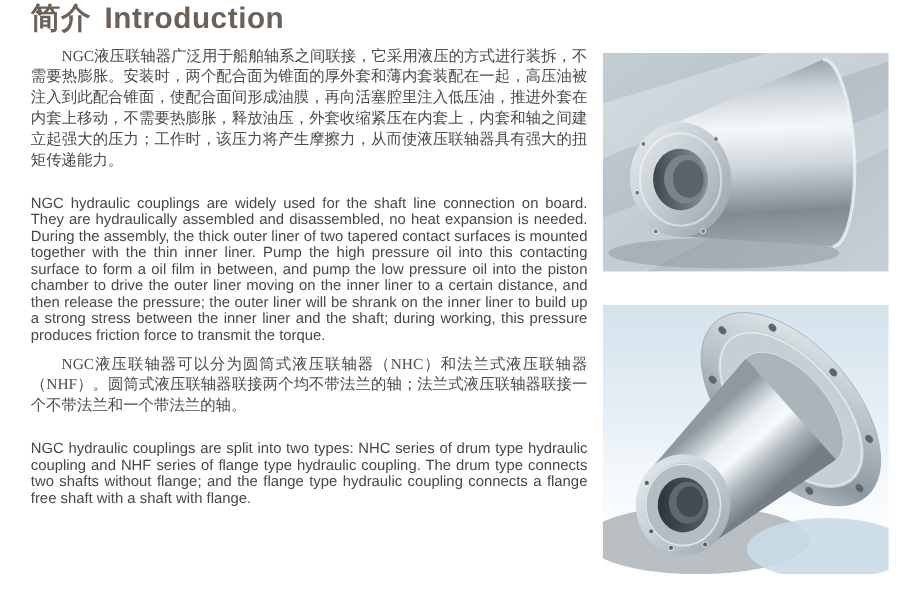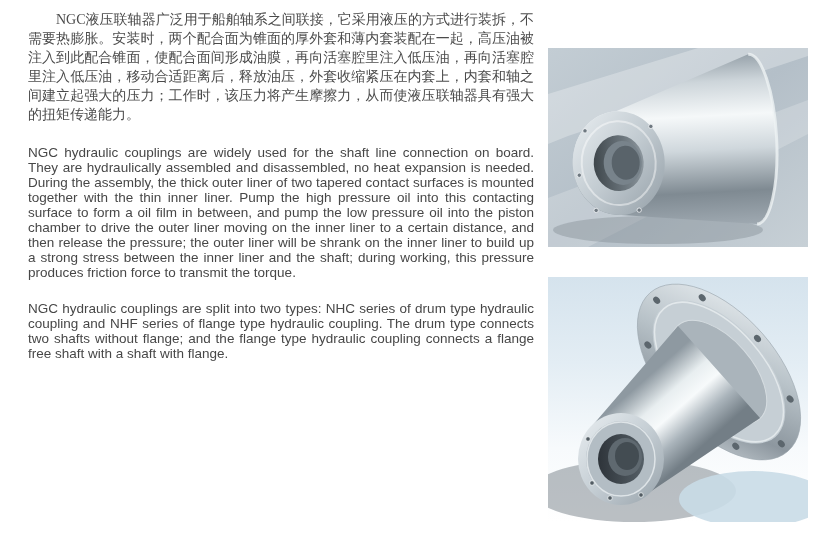--- a/index.html
+++ b/index.html
@@ -31,26 +31,30 @@
   .figure{position:absolute;overflow:hidden;}
   #figure-drum{left:548px;top:48px;width:260px;height:199px;}
   #figure-flange{left:548px;top:277px;width:260px;height:245px;}
   .figure svg{display:block;}
 </style>
 </head>
 <body>
 
 <div class="text-col">
 
+  <h1 class="section-heading">
+    <span class="h-zh">简介</span><span class="h-en">Introduction</span>
+  </h1>
 
-  <p class="zh-para">NGC液压联轴器广泛用于船舶轴系之间联接，它采用液压的方式进行装拆，不需要热膨胀。安装时，两个配合面为锥面的厚外套和薄内套装配在一起，高压油被注入到此配合锥面，使配合面间形成油膜，再向活塞腔里注入低压油，再向活塞腔里注入低压油，移动合适距离后，释放油压，外套收缩紧压在内套上，内套和轴之间建立起强大的压力；工作时，该压力将产生摩擦力，从而使液压联轴器具有强大的扭矩传递能力。</p>
+  <p class="zh-para">NGC液压联轴器广泛用于船舶轴系之间联接，它采用液压的方式进行装拆，不需要热膨胀。安装时，两个配合面为锥面的厚外套和薄内套装配在一起，高压油被注入到此配合锥面，使配合面间形成油膜，再向活塞腔里注入低压油，推进外套在内套上移动，不需要热膨胀，释放油压，外套收缩紧压在内套上，内套和轴之间建立起强大的压力；工作时，该压力将产生摩擦力，从而使液压联轴器具有强大的扭矩传递能力。</p>
 
   <p class="en-para">NGC hydraulic couplings are widely used for the shaft line connection on board. They are hydraulically assembled and disassembled, no heat expansion is needed. During the assembly, the thick outer liner of two tapered contact surfaces is mounted together with the thin inner liner. Pump the high pressure oil into this contacting surface to form a oil film in between, and pump the low pressure oil into the piston chamber to drive the outer liner moving on the inner liner to a certain distance, and then release the pressure; the outer liner will be shrank on the inner liner to build up a strong stress between the inner liner and the shaft; during working, this pressure produces friction force to transmit the torque.</p>
 
 
+  <p class="zh-para">NGC液压联轴器可以分为圆筒式液压联轴器（NHC）和法兰式液压联轴器（NHF）。圆筒式液压联轴器联接两个均不带法兰的轴；法兰式液压联轴器联接一个不带法兰和一个带法兰的轴。</p>
 
   <p class="en-para">NGC hydraulic couplings are split into two types: NHC series of drum type hydraulic coupling and NHF series of flange type hydraulic coupling. The drum type connects two shafts without flange; and the flange type hydraulic coupling connects a flange free shaft with a shaft with flange.</p>
 
 </div>
 
 <div class="figure" id="figure-drum">
   <svg width="260" height="199" viewBox="0 0 260 199">
     <defs>
       <linearGradient id="bg1" x1="0" y1="0" x2="1" y2="1">
         <stop offset="0" stop-color="#c3cdd4"></stop>

